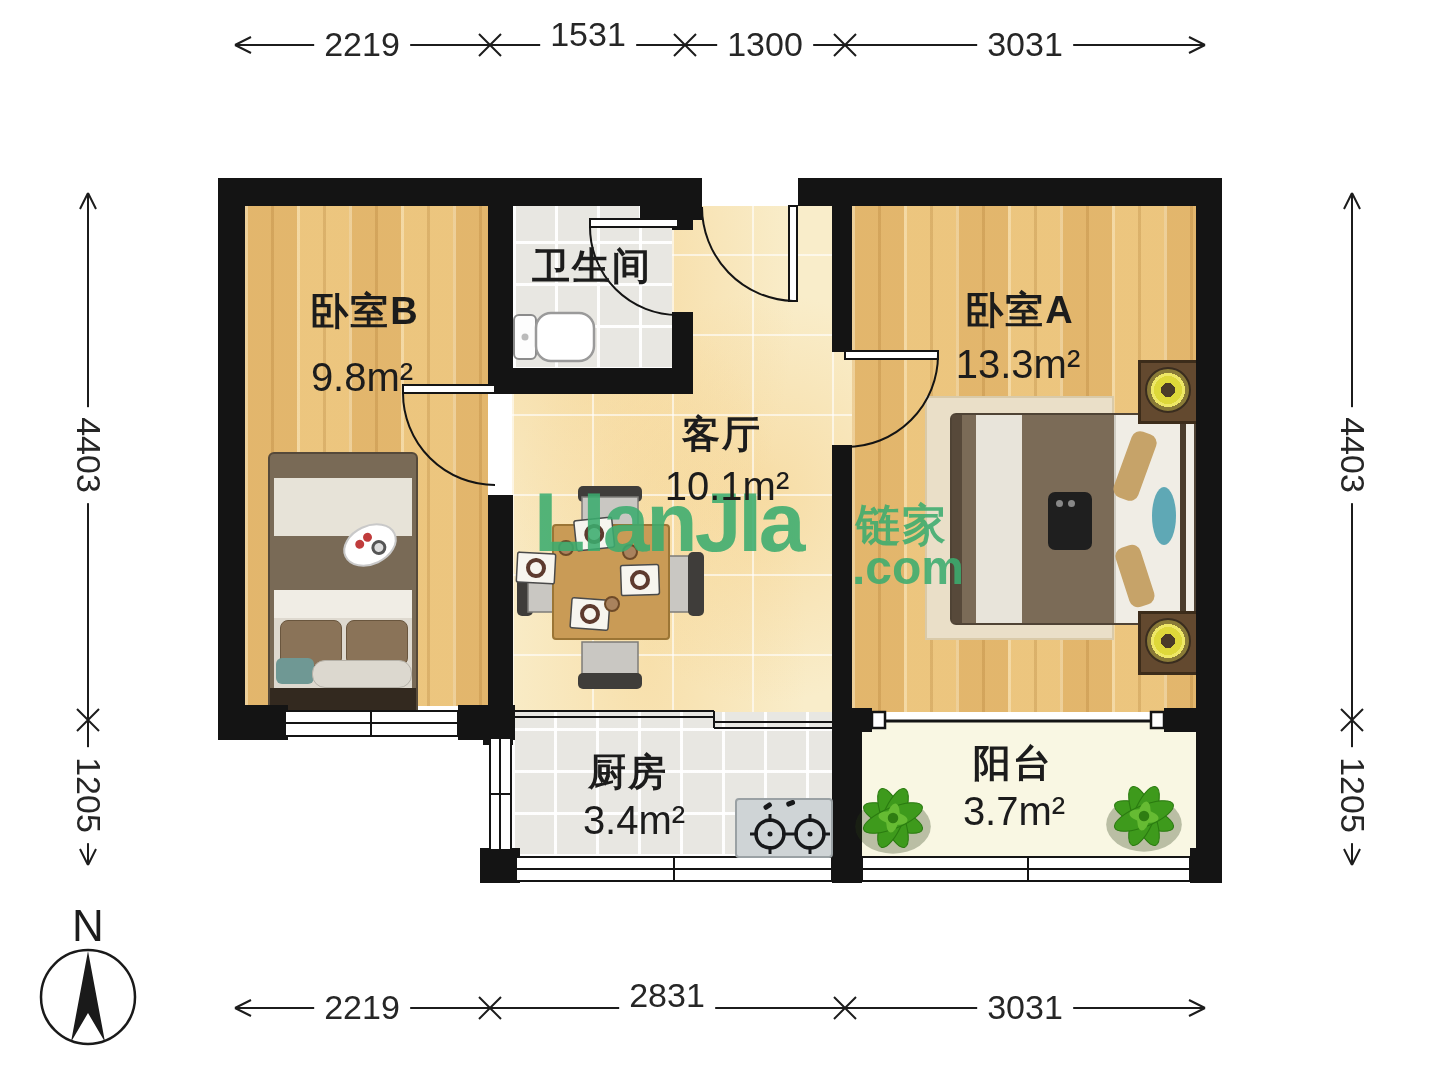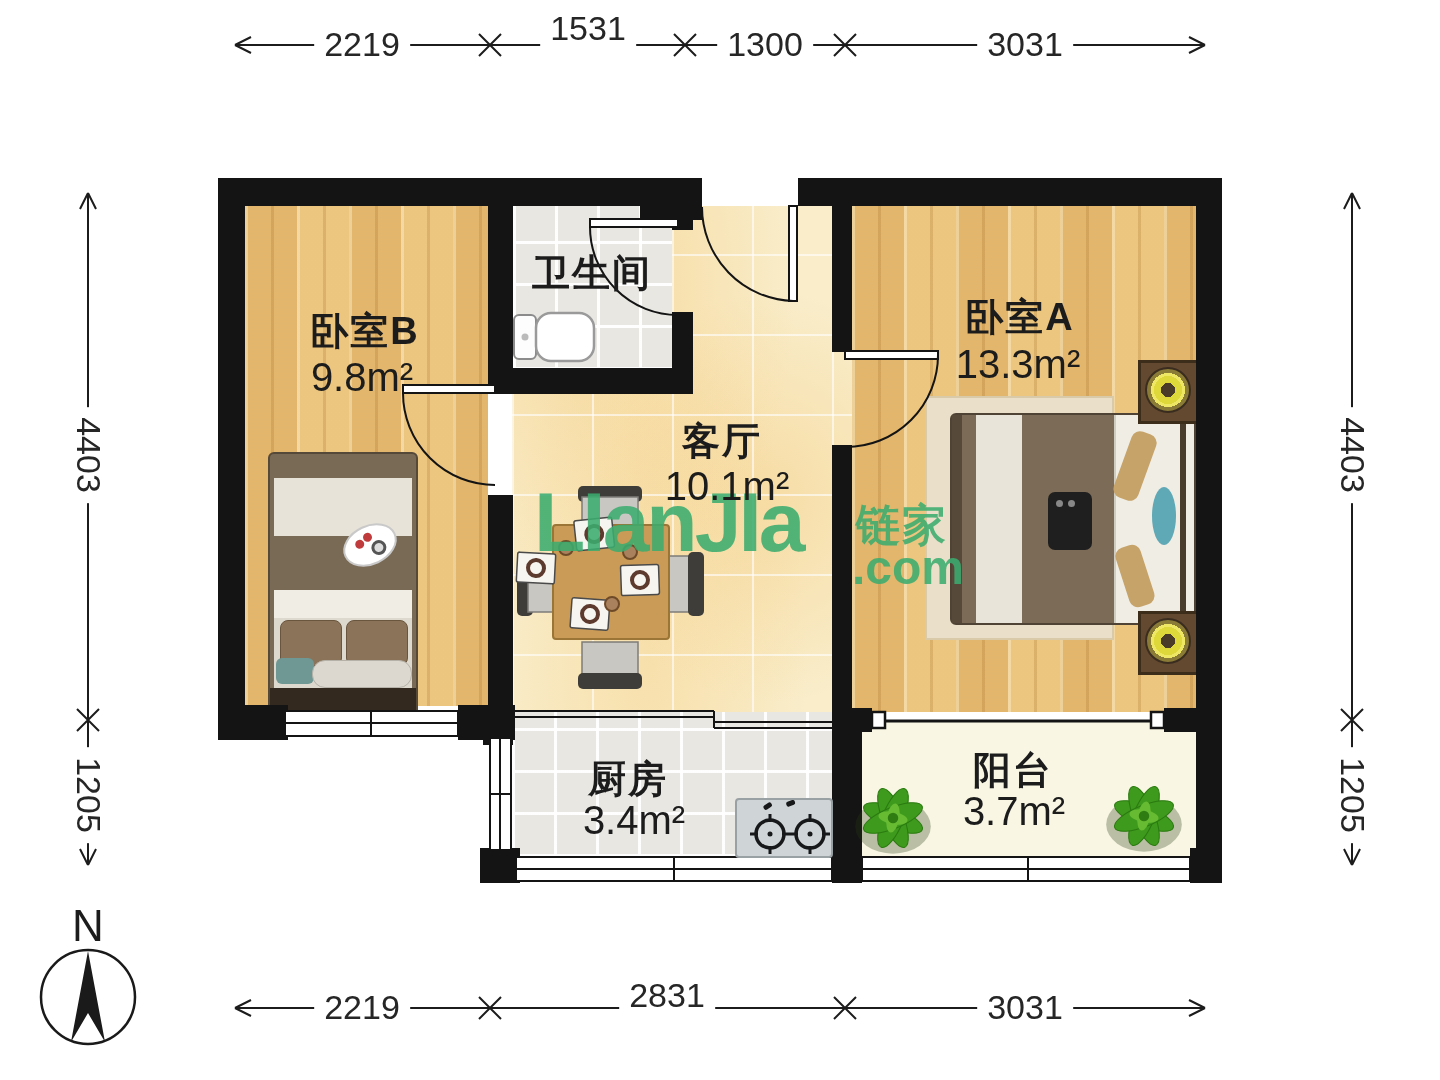--- a/index.html
+++ b/index.html
@@ -51,21 +51,21 @@
   .ba-teal{position:absolute;right:18px;top:72px;width:24px;height:58px;background:#5fa8b5;border-radius:50%;}
   .remoteA{left:1048px;top:492px;width:44px;height:58px;background:#1f1f1f;border-radius:7px;}
   .remoteA b{position:absolute;left:8px;top:8px;width:7px;height:7px;border-radius:50%;background:#888;}
   .remoteA i{position:absolute;left:20px;top:8px;width:7px;height:7px;border-radius:50%;background:#888;}
   .nstand{width:56px;height:58px;background:#63492f;border:3px solid #3c2c1a;}
   .lamp{position:absolute;left:4px;top:4px;width:42px;height:42px;border-radius:50%;border:2px solid #3a2d1f;
         background:radial-gradient(circle,#4a3b28 0 7px,#ded83a 7px 14px,#eee766 14px 17px,#8a7b37 17px);}
 
   
   .lbl{position:absolute;z-index:50;transform:translate(-50%,-50%);color:#1c1c1c;white-space:nowrap;}
-  .room-name{font-size:38px;font-weight:600;letter-spacing:2px;margin-top:7px;}
+  .room-name{font-size:38px;font-weight:600;letter-spacing:2px;}
   .room-area{font-size:40px;font-weight:400;}
   .dim{font-size:34px;font-weight:400;color:#262626;background:#fff;padding:0 10px;line-height:1.1;}
   .dim.vert{transform:translate(-50%,-50%) rotate(90deg);}
   .north{font-size:44px;font-weight:500;}
 
   
   .wm{position:absolute;z-index:45;color:rgba(59,172,110,.88);font-weight:700;white-space:nowrap;}
   .wm-main{left:534px;top:474px;font-size:84px;letter-spacing:-3px;}
   .wm-cn{left:856px;top:496px;font-size:44px;letter-spacing:2px;text-align:center;}
   .wm-com{left:852px;top:540px;font-size:48px;}
@@ -274,34 +274,34 @@
     <g>
       <circle cx="88" cy="997" r="47" fill="#ffffff" stroke="#1a1a1a" stroke-width="2.5"></circle>
       <polygon points="88,951 105,1042 88,1013 71,1042" fill="#1a1a1a"></polygon>
     </g>
   </svg>
 
   <div class="wm wm-main">LIanJIa</div>
   <div class="wm wm-cn">链家</div>
   <div class="wm wm-com">.com</div>
 
-  <div class="lbl room-name" style="left:365px;top:324px;">卧室B</div>
+  <div class="lbl room-name" style="left:365px;top:311px;">卧室B</div>
   <div class="lbl room-area" style="left:362px;top:377px;">9.8m²</div>
   <div class="lbl room-name" style="left:592px;top:266px;">卫生间</div>
   <div class="lbl room-name" style="left:722px;top:434px;">客厅</div>
   <div class="lbl room-area" style="left:727px;top:486px;">10.1m²</div>
   <div class="lbl room-name" style="left:1020px;top:310px;">卧室A</div>
   <div class="lbl room-area" style="left:1018px;top:364px;">13.3m²</div>
   <div class="lbl room-name" style="left:628px;top:772px;">厨房</div>
   <div class="lbl room-area" style="left:634px;top:820px;">3.4m²</div>
   <div class="lbl room-name" style="left:1013px;top:763px;">阳台</div>
   <div class="lbl room-area" style="left:1014px;top:811px;">3.7m²</div>
 
   <div class="lbl dim" style="left:362px;top:45px;">2219</div>
-  <div class="lbl dim" style="left:588px;top:29px;">1531</div>
+  <div class="lbl dim" style="left:588px;top:35px;">1531</div>
   <div class="lbl dim" style="left:765px;top:45px;text-align:center;">1300</div>
   <div class="lbl dim" style="left:1025px;top:45px;">3031</div>
   <div class="lbl dim" style="left:362px;top:1008px;">2219</div>
   <div class="lbl dim" style="left:667px;top:996px;">2831</div>
   <div class="lbl dim" style="left:1025px;top:1008px;">3031</div>
   <div class="lbl dim vert" style="left:88px;top:455px;">4403</div>
   <div class="lbl dim vert" style="left:88px;top:795px;">1205</div>
   <div class="lbl dim vert" style="left:1352px;top:455px;">4403</div>
   <div class="lbl dim vert" style="left:1352px;top:795px;">1205</div>
 

